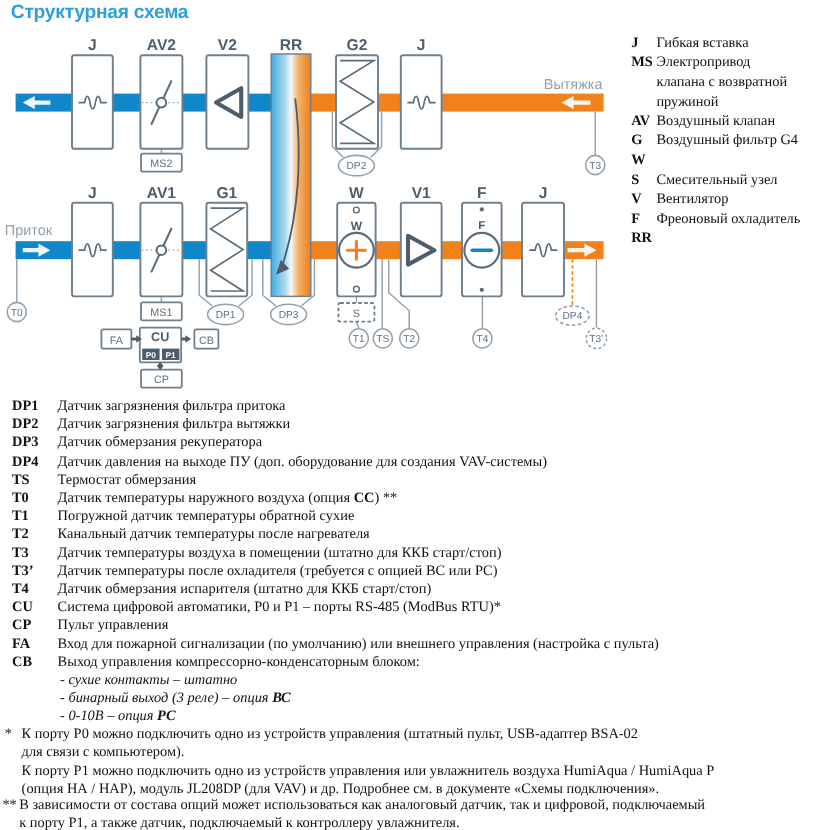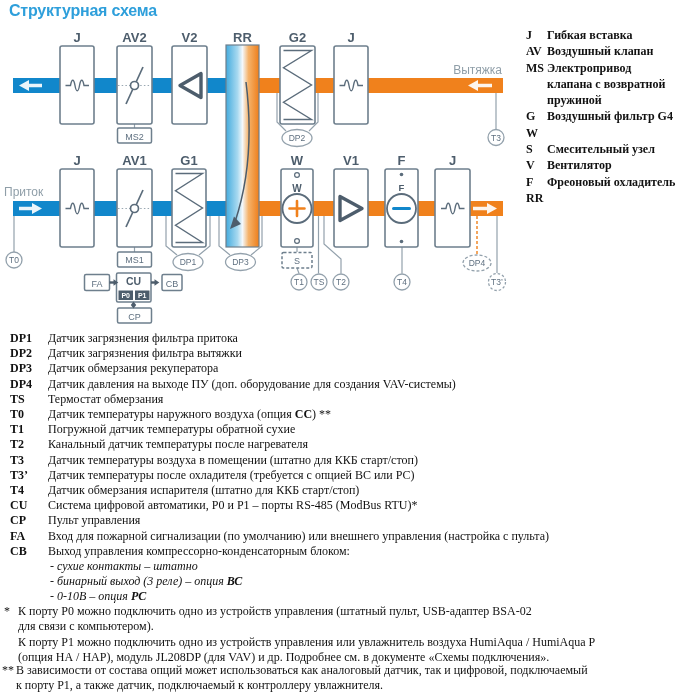--- a/index.html
+++ b/index.html
@@ -13,21 +13,21 @@
   .flabel{font-size:12px;fill:#8F9EA8;}
   .slabel{font-size:9px;fill:#5F7080;text-anchor:middle;}
   .sensor{font-size:8.5px;fill:#5F7080;text-anchor:middle;}
   .cutxt{font-size:10.5px;font-weight:bold;fill:#4D5D6C;text-anchor:middle;}
   .ptxt{font-size:7px;font-weight:bold;fill:#fff;text-anchor:middle;}
   .inbox{font-weight:bold;fill:#4D5D6C;text-anchor:middle;}
   .legend{position:absolute;left:526px;top:27px;width:173px;
           font:12px "Liberation Serif",serif;line-height:16.3px;}
   .lrow{display:flex;}
   .lk{width:21px;font-weight:bold;flex:none;}
-  .lv{flex:1;white-space:pre-line;font-weight:bold;}
+  .lv{flex:1;white-space:pre-line;}
   .list{position:absolute;left:10px;top:331px;width:688px;
         font:12px "Liberation Serif",serif;line-height:15.2px;}
   .row{display:flex;}
   .rk{width:38px;font-weight:bold;flex:none;}
   .rv{flex:1;}
   .sub{padding-left:40px;font-style:italic;}
   .fn{position:absolute;font:12px "Liberation Serif",serif;line-height:15.4px;width:692px;}
   .fnm{position:absolute;left:0;top:0;}
   .fnt{display:block;padding-left:14px;white-space:pre-line;}
 </style>
@@ -216,28 +216,28 @@
     <text class="sensor" x="477" y="266">DP4</text>
   </g>
 </svg>
 
 <div class="legend">
   <div class="lrow">
       <span class="lk">J</span>
       <span class="lv">Гибкая вставка</span>
     </div>
   <div class="lrow">
-      <span class="lk">AV</span>
-      <span class="lv">Воздушный клапан</span>
-    </div>
-  <div class="lrow">
       <span class="lk">MS</span>
       <span class="lv">Электропривод
 клапана с возвратной
 пружиной</span>
+    </div>
+  <div class="lrow">
+      <span class="lk">AV</span>
+      <span class="lv">Воздушный клапан</span>
     </div>
   <div class="lrow">
       <span class="lk">G</span>
       <span class="lv">Воздушный фильтр G4</span>
     </div>
   <div class="lrow">
       <span class="lk">W</span>
     </div>
   <div class="lrow">
       <span class="lk">S</span>

